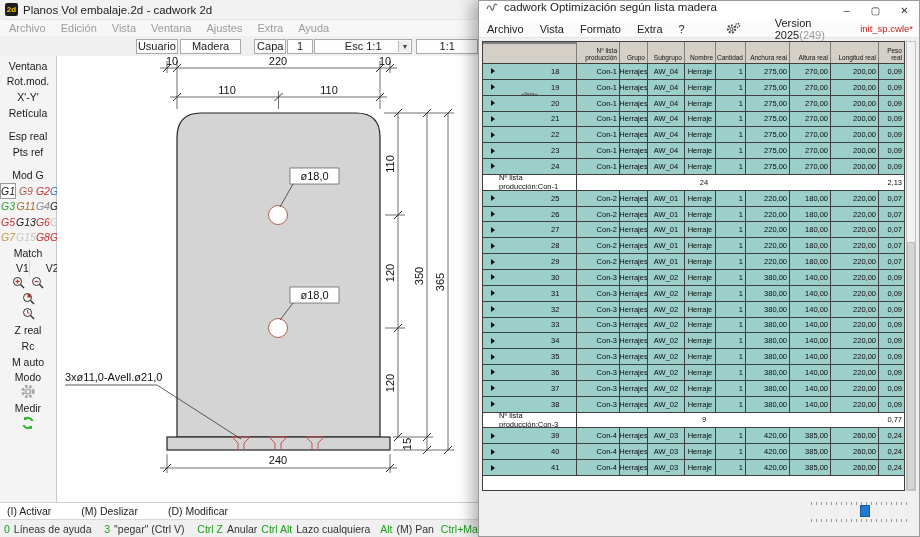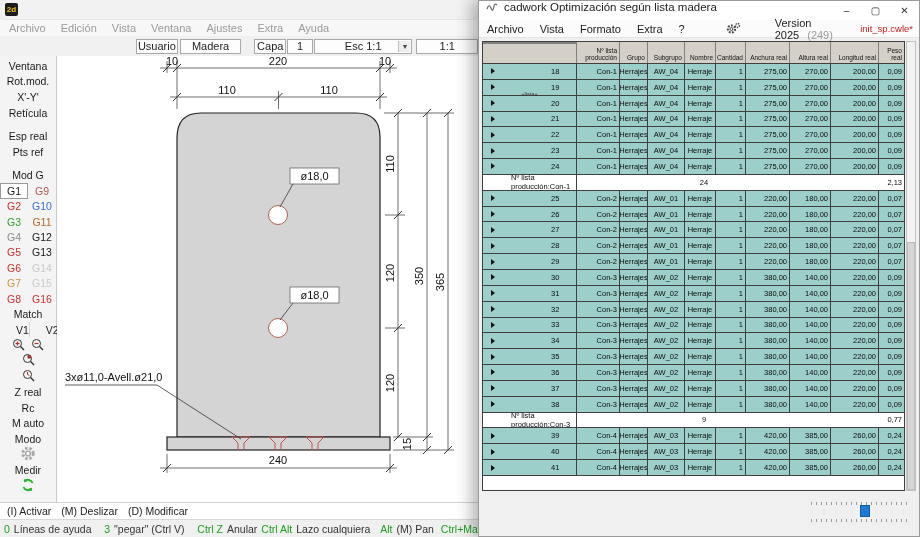--- a/index.html
+++ b/index.html
@@ -16,84 +16,85 @@
   #btn-capa{width:32px;margin-left:13px;}
   #fld-capa{width:26px;margin-left:1px;}
   #fld-esc{width:99px;margin-left:1px;position:relative;}
   #fld-esc .dd{position:absolute;right:1px;top:1px;bottom:1px;width:11px;background:#eee;border-left:1px solid #bbb;font-size:7px;display:flex;align-items:center;justify-content:center;color:#444;}
   #fld-ratio{width:62px;margin-left:4px;}
   #lbody{position:absolute;left:0;top:56px;width:478px;height:446px;display:flex;}
   
   #sidebar{width:57px;height:446px;background:#f4f4f4;border-right:1px solid #c9c9c9;box-sizing:border-box;display:flex;flex-direction:column;align-items:stretch;padding-top:2px;font-size:10.5px;color:#1a1a1a;}
   .side-item{height:15.6px;display:flex;align-items:center;justify-content:center;flex:none;}
   .side-gap{height:8px;flex:none;}
-  #g-grid{display:grid;grid-template-columns:1fr 1fr;flex:none;}
+  #g-grid{display:grid;grid-template-columns:1fr 1fr 1fr 1fr;flex:none;font-style:italic;}
   .gbtn{height:15.4px;display:flex;align-items:center;justify-content:center;font-size:10.5px;}
   .gbtn.sel{background:#fff;border:1px solid #9a9a9a;box-sizing:border-box;}
   .vrow{display:flex;flex:none;height:15.6px;}
   .vrow>div{flex:1;display:flex;align-items:center;justify-content:center;padding-left:16px;}
   .vrow>div:first-child{border-right:1px solid #d5d5d5;}
   .icon-row{height:15.6px;display:flex;align-items:center;justify-content:center;gap:6px;flex:none;}
   
   #canvas{position:relative;width:421px;height:446px;background:#ffffff;}
   #canvas svg{position:absolute;left:0;top:0;}
   
-  #lstatus1{position:absolute;left:0;top:502px;width:478px;height:17px;background:#fff;border-top:1px solid #d0d0d0;display:flex;align-items:center;gap:10px;padding-left:7px;font-size:10.5px;color:#222;box-sizing:border-box;}
+  #lstatus1{position:absolute;left:0;top:502px;width:478px;height:17px;background:#fff;border-top:1px solid #d0d0d0;display:flex;align-items:center;gap:30px;padding-left:7px;font-size:10.5px;color:#222;box-sizing:border-box;}
   #lstatus2{position:absolute;left:0;top:519px;width:478px;height:18px;background:#f0f0f0;border-top:1px solid #d8d8d8;display:flex;align-items:center;padding-left:4px;font-size:10.5px;box-sizing:border-box;white-space:pre;}
   #lstatus2 span{margin-right:4px;}
   .seg-green{color:#1d9e1d;}
   .seg-dark{color:#333;}
   
   #rwin{position:absolute;left:478px;top:0;width:442px;height:537px;background:#f0f0f0;border:1px solid #9a9a9a;box-sizing:border-box;box-shadow:-7px 0 14px rgba(0,0,0,0.28);}
   #rtitle{position:absolute;left:0;top:0;width:100%;height:19px;background:#ffffff;display:flex;align-items:flex-start;font-size:11.5px;color:#222;}
   #rappicon{margin:0 6px 0 7px;color:#4a7a40;font-size:11px;font-style:italic;}
   #rcontrols{margin-left:auto;display:flex;}
   #rcontrols div{width:29px;height:19px;display:flex;align-items:center;justify-content:center;font-size:10px;color:#333;}
   #rmenu{position:absolute;left:0;top:19px;width:100%;height:18px;background:#fbfbfb;border-bottom:1px solid #e4e4e4;display:flex;align-items:center;gap:16px;padding-left:8px;font-size:11px;color:#222;box-sizing:border-box;}
   #rgear{display:flex;align-items:center;margin-left:24px;}
   #rversion{margin-left:18px;}
   #rversion .v{color:#222;}
-  #rversion .b{color:#9a9a9a;margin-left:8px;}
+  #rversion .b{color:#9a9a9a;margin-left:0;}
   #rfile{margin-left:auto;margin-right:6px;color:#cc2222;font-size:9.5px;}
   
   #tablewrap{position:absolute;left:3px;top:40px;width:423px;height:450px;border:1px solid #3f3f3f;box-sizing:border-box;background:#fff;}
   #thead{display:flex;height:22px;background:#d4d0c8;border-bottom:1px solid #3f3f3f;box-sizing:border-box;}
   .hcell{border-right:1px solid #808080;box-sizing:border-box;font-size:6.5px;color:#111;display:flex;align-items:flex-end;justify-content:flex-end;text-align:right;padding:1px 2px;line-height:1.05;}
   .hc0{flex-direction:column;align-items:stretch;justify-content:flex-start;padding:0;}
   .hfilter{height:11px;background:#fff;border:1px solid #808080;margin:0;box-sizing:border-box;}
   .hlista{height:10px;display:flex;align-items:center;justify-content:center;font-size:5.5px;color:#333;}
   .trow{display:flex;height:15.85px;background:#9dcfca;border-bottom:1px solid #3f3f3f;box-sizing:border-box;font-size:7.5px;color:#0a0a0a;}
   .trow.sum{background:#ffffff;}
   .cell{border-right:1px solid #3f3f3f;box-sizing:border-box;display:flex;align-items:center;padding:0 2px;overflow:hidden;}
   .c0{width:94px;gap:48px;}.c1{width:43px;}.c2{width:28px;}.c3{width:37px;}.c4{width:31px;}
   .c5{width:30px;}.c6{width:44px;}.c7{width:41px;}.c8{width:48px;}.c9{width:25px;border-right:none;}
   .r{justify-content:flex-end;}
   .ctr{justify-content:center;}
   .tri{width:0;height:0;border-left:4px solid #111;border-top:3px solid transparent;border-bottom:3px solid transparent;margin:0 6px 0 6px;flex:none;}
   .rownum{margin-left:2px;}
-  .sum .c0{padding-left:28px;}
+  .sum .c0{padding-left:16px;}
   .mmid{width:254px;justify-content:center;border-right:none;}
   .mend{width:73px;justify-content:flex-end;border-right:none;}
   
   #vscroll{position:absolute;left:427px;top:40px;width:10px;height:450px;background:#f2f2f2;border:1px solid #c4c4c4;box-sizing:border-box;}
   #vthumb{position:absolute;left:0;top:200px;width:8px;height:248px;background:#d6d6d6;border:1px solid #bdbdbd;box-sizing:border-box;}
   
   .tickrow{position:absolute;left:332px;width:96px;height:3px;background:repeating-linear-gradient(90deg,#9a9a9a 0 1px,transparent 1px 5px);}
   #ticks1{top:501px;}
   #ticks2{top:518px;}
   #slider-handle{position:absolute;left:381px;top:504px;width:10px;height:12px;background:#1f7ad4;border:1px solid #155a9e;box-sizing:border-box;}
 </style>
 </head>
 <body>
 
 <div id="app">
 
   <div id="lwin">
     <div id="ltitle">
       <div id="lappicon">2d</div>
+      <span>Planos Vol embalaje.2d - cadwork 2d</span>
     </div>
     <div id="lmenu">
       <span>Archivo</span>
       <span>Edición</span>
       <span>Vista</span>
       <span>Ventana</span>
       <span>Ajustes</span>
       <span>Extra</span>
       <span>Ayuda</span>
     </div>

